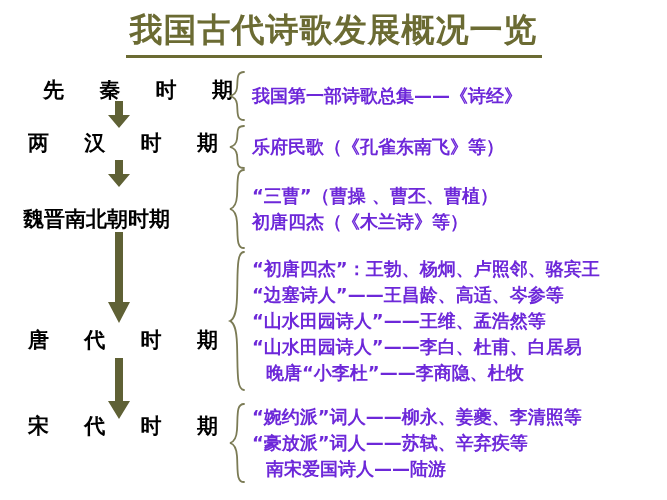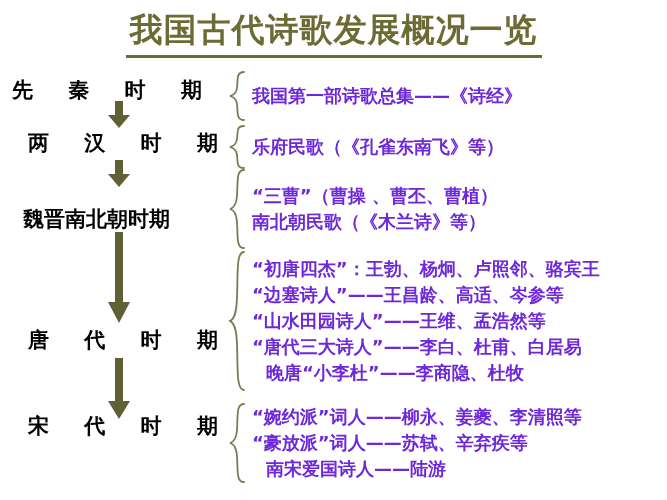--- a/index.html
+++ b/index.html
@@ -93,21 +93,21 @@
 </style>
 </head>
 <body>
 
 <div id="canvas">
 
   <div class="title-wrap">
     <span class="title">我国古代诗歌发展概况一览</span>
   </div>
 
-  <div class="period spaced" style="left:12px; top:78px;text-align:center;">先 秦 时 期</div>
+  <div class="period spaced" style="left:43px; top:78px;text-align:center;">先 秦 时 期</div>
 
   <div class="period spaced" style="left:28px; top:131px;">两 汉 时 期</div>
 
   <div class="period tight" style="left:23px; top:207px;">魏晋南北朝时期</div>
 
   <div class="period spaced" style="left:28px; top:328px;">唐 代 时 期</div>
 
   <div class="period spaced" style="left:28px; top:414px;">宋 代 时 期</div>
 
   <div class="arrow" style="left:104px; top:101px;">
@@ -157,35 +157,35 @@
   </div>
 
   <div class="group" style="left:222px; top:168px;">
     <span class="brace">
       <svg width="26" height="82" viewBox="0 0 26 82">
         <path d="M22 2 C14 2 16 14 15 28 C14.4 37 12 40 8 41 C12 42 14.4 45 15 54 C16 68 14 80 22 80" fill="none" stroke="#7b7b55" stroke-width="1.8" stroke-linecap="round"></path>
       </svg>
     </span>
     <div class="items">
       <div class="item">“三曹”（曹操 、曹丕、曹植）</div>
-      <div class="item">南北朝民歌（《木兰诗》等）</div>
+      <div class="item">初唐四杰（《木兰诗》等）</div>
     </div>
   </div>
 
   <div class="group" style="left:222px; top:250px;">
     <span class="brace">
       <svg width="26" height="142" viewBox="0 0 26 142">
         <path d="M22 2 C14 2 16 24 15 48 C14.4 64 12 69 8 71 C12 73 14.4 78 15 94 C16 118 14 140 22 140" fill="none" stroke="#7b7b55" stroke-width="1.8" stroke-linecap="round"></path>
       </svg>
     </span>
     <div class="items">
       <div class="item">“初唐四杰”：王勃、杨炯、卢照邻、骆宾王</div>
       <div class="item">“边塞诗人”——王昌龄、高适、岑参等</div>
       <div class="item">“山水田园诗人”——王维、孟浩然等</div>
-      <div class="item">“唐代三大诗人”——李白、杜甫、白居易</div>
+      <div class="item">“山水田园诗人”——李白、杜甫、白居易</div>
       <div class="item indent">晚唐“小李杜”——李商隐、杜牧</div>
     </div>
   </div>
 
   <div class="group" style="left:222px; top:402px;">
     <span class="brace">
       <svg width="26" height="82" viewBox="0 0 26 82">
         <path d="M22 2 C14 2 16 14 15 28 C14.4 37 12 40 8 41 C12 42 14.4 45 15 54 C16 68 14 80 22 80" fill="none" stroke="#7b7b55" stroke-width="1.8" stroke-linecap="round"></path>
       </svg>
     </span>

